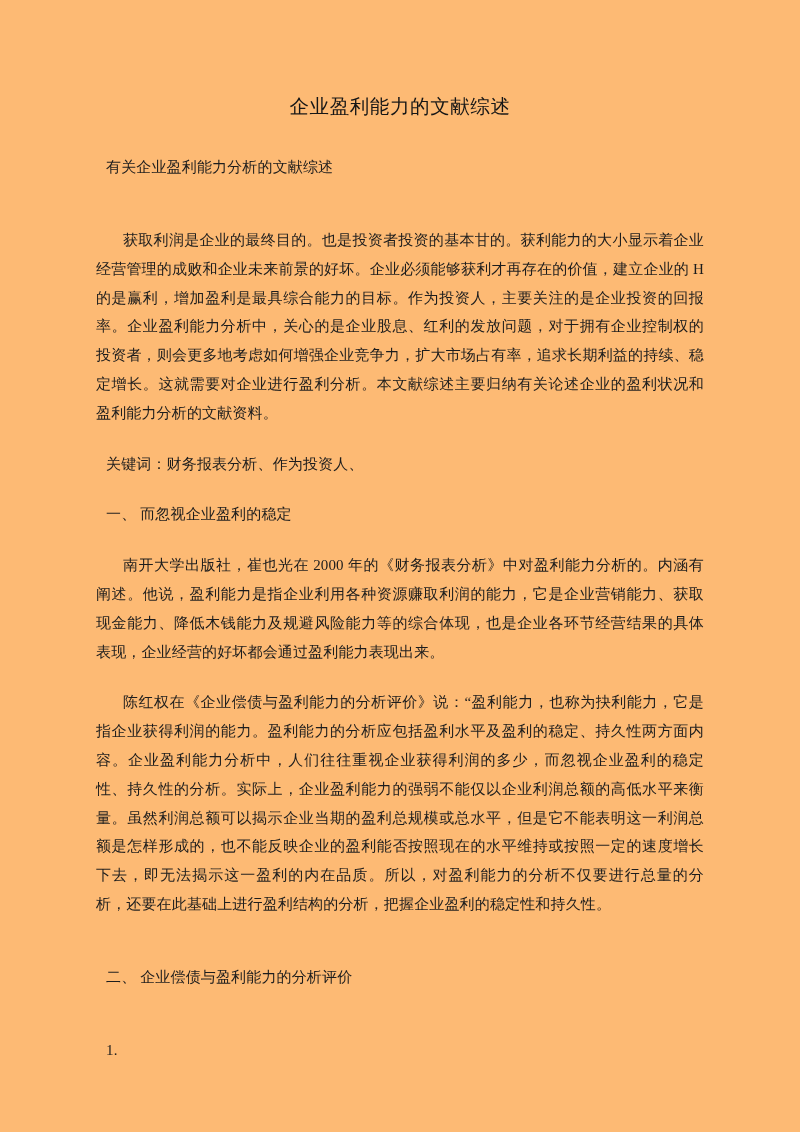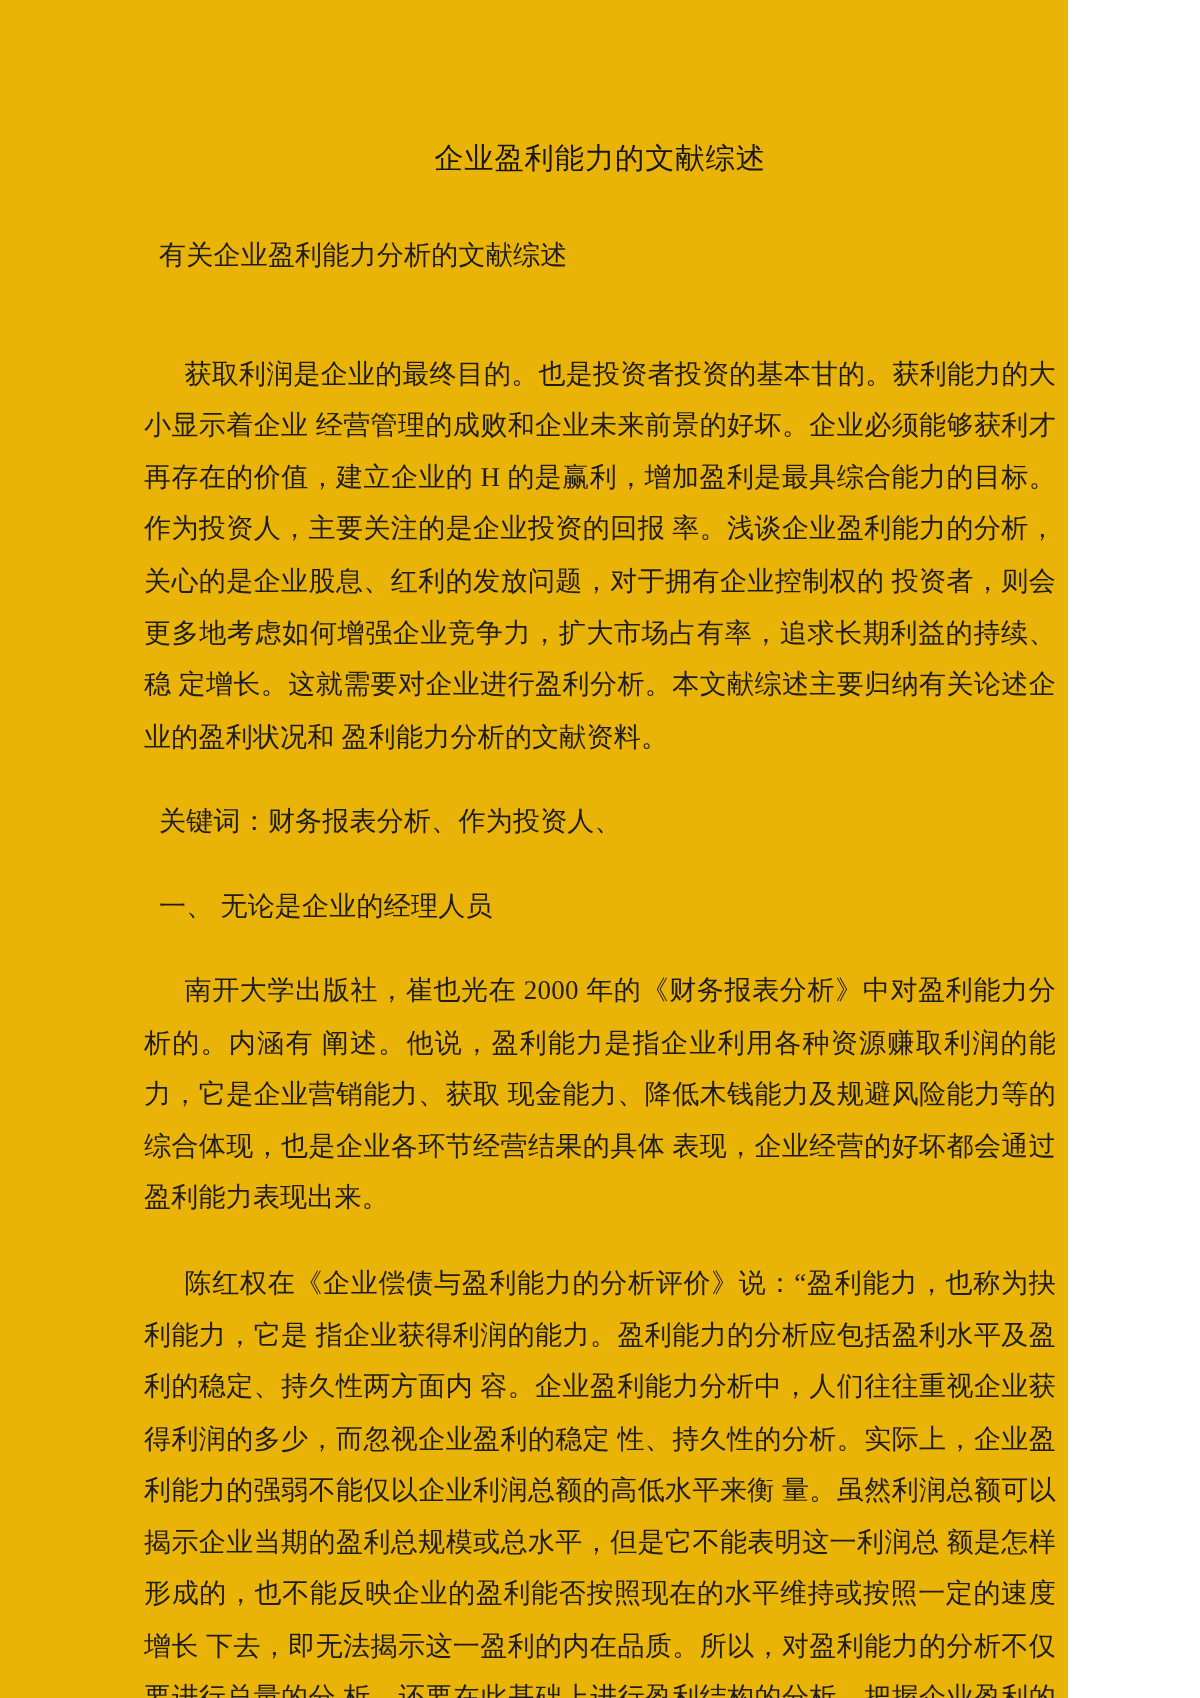--- a/index.html
+++ b/index.html
@@ -9,44 +9,44 @@
   body {
     width: 800px;
     height: 1132px;
     background: #ffffff;
     font-family: "Liberation Serif", "DejaVu Serif", serif;
     color: #1a1a1a;
     overflow: hidden;
   }
   .page {
     position: relative;
-    width: 712px;
+    width: 800px;
     height: 1132px;
-    background: #eab308;
+    background: #fdba74;
     box-sizing: border-box;
     padding: 0;
   }
   .content {
     position: absolute;
     left: 96px;
     top: 92px;
     width: 608px;
   }
   .doc-title {
     font-size: 19.5px;
     text-align: center;
     font-weight: normal;
     letter-spacing: 0.6px;
     margin: 0 0 0 0;
     padding: 0;
     line-height: 1.5;
     color: #161616;
   }
   .para {
-    font-size: 18px;
+    font-size: 15px;
     line-height: 1.92;
     text-align: justify;
     text-justify: inter-ideograph;
     margin: 0;
     color: #1d1d1d;
     letter-spacing: 0.15px;
   }
   .gap-xl { height: 32px; }
   .gap-md { height: 22px; }
   .indent-2 { text-indent: 27px; }
@@ -70,29 +70,29 @@
 
     <div class="gap-xl"></div>
 
     <p class="para indent-head">有关企业盈利能力分析的文献综述</p>
 
     <div class="gap-md"></div>
 
 
     <div class="gap-md"></div>
 
-    <p class="para indent-2">获取利润是企业的最终目的。也是投资者投资的基本甘的。获利能力的大小显示着企业 经营管理的成败和企业未来前景的好坏。企业必须能够获利才再存在的价值，建立企业的 H 的是赢利，增加盈利是最具综合能力的目标。作为投资人，主要关注的是企业投资的回报 率。浅谈企业盈利能力的分析，关心的是企业股息、红利的发放问题，对于拥有企业控制权的 投资者，则会更多地考虑如何增强企业竞争力，扩大市场占有率，追求长期利益的持续、稳 定增长。这就需要对企业进行盈利分析。本文献综述主要归纳有关论述企业的盈利状况和 盈利能力分析的文献资料。</p>
+    <p class="para indent-2">获取利润是企业的最终目的。也是投资者投资的基本甘的。获利能力的大小显示着企业 经营管理的成败和企业未来前景的好坏。企业必须能够获利才再存在的价值，建立企业的 H 的是赢利，增加盈利是最具综合能力的目标。作为投资人，主要关注的是企业投资的回报 率。企业盈利能力分析中，关心的是企业股息、红利的发放问题，对于拥有企业控制权的 投资者，则会更多地考虑如何增强企业竞争力，扩大市场占有率，追求长期利益的持续、稳 定增长。这就需要对企业进行盈利分析。本文献综述主要归纳有关论述企业的盈利状况和 盈利能力分析的文献资料。</p>
 
     <div class="gap-md"></div>
 
     <p class="para indent-head">关键词：财务报表分析、作为投资人、</p>
 
     <div class="gap-md"></div>
 
-    <p class="para indent-head">一、 无论是企业的经理人员</p>
+    <p class="para indent-head">一、 而忽视企业盈利的稳定</p>
 
     <div class="gap-md"></div>
 
     <p class="para indent-2">南开大学出版社，崔也光在 2000 年的《财务报表分析》中对盈利能力分析的。内涵有 阐述。他说，盈利能力是指企业利用各种资源赚取利润的能力，它是企业营销能力、获取 现金能力、降低木钱能力及规避风险能力等的综合体现，也是企业各环节经营结果的具体 表现，企业经营的好坏都会通过盈利能力表现出来。</p>
 
     <div class="gap-md"></div>
 
     <p class="para indent-2">陈红权在《企业偿债与盈利能力的分析评价》说：“盈利能力，也称为抉利能力，它是 指企业获得利润的能力。盈利能力的分析应包括盈利水平及盈利的稳定、持久性两方面内 容。企业盈利能力分析中，人们往往重视企业获得利润的多少，而忽视企业盈利的稳定 性、持久性的分析。实际上，企业盈利能力的强弱不能仅以企业利润总额的高低水平来衡 量。虽然利润总额可以揭示企业当期的盈利总规模或总水平，但是它不能表明这一利润总 额是怎样形成的，也不能反映企业的盈利能否按照现在的水平维持或按照一定的速度增长 下去，即无法揭示这一盈利的内在品质。所以，对盈利能力的分析不仅要进行总量的分 析，还要在此基础上进行盈利结构的分析，把握企业盈利的稳定性和持久性。</p>
 
     <div class="gap-md"></div>

